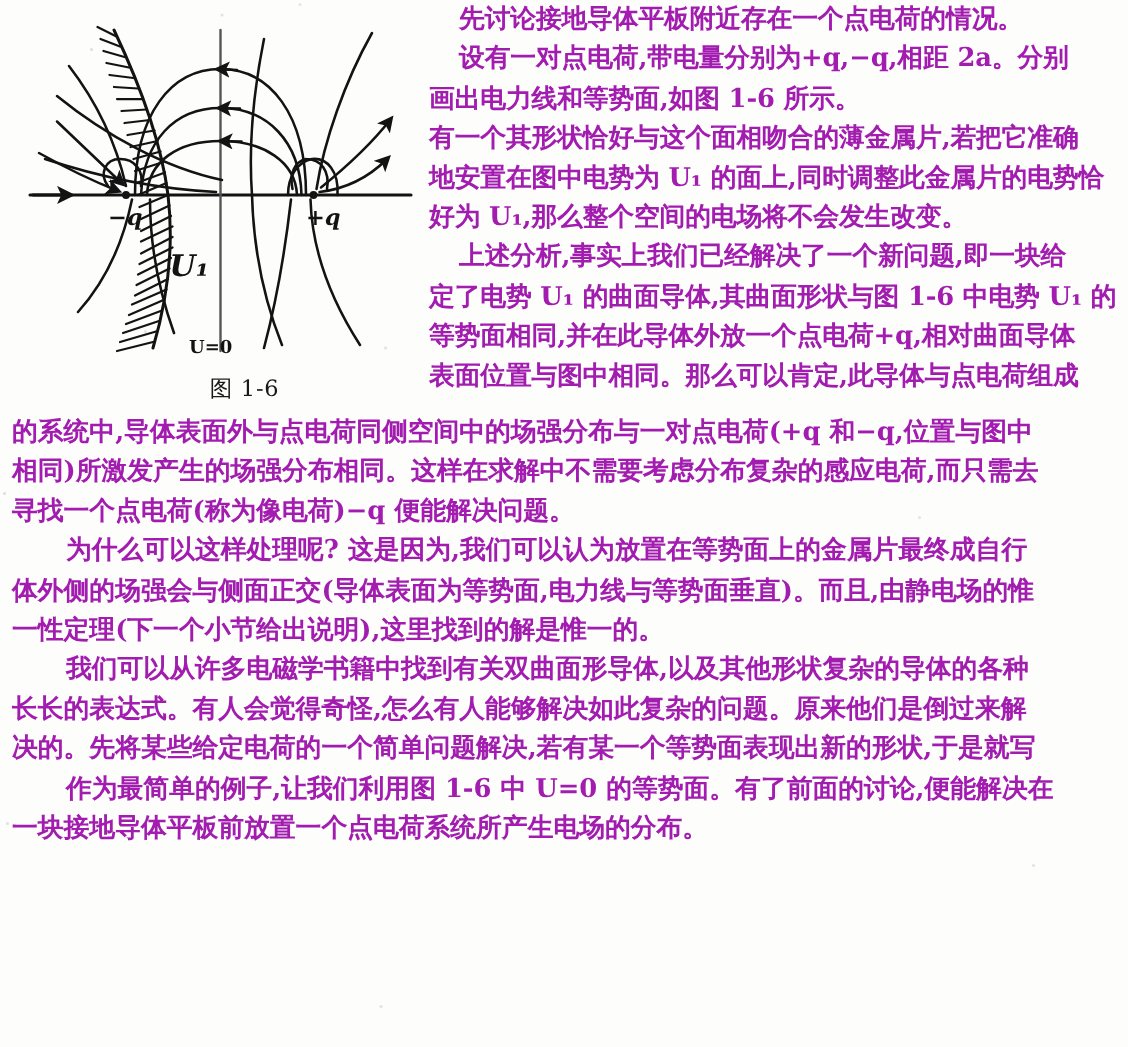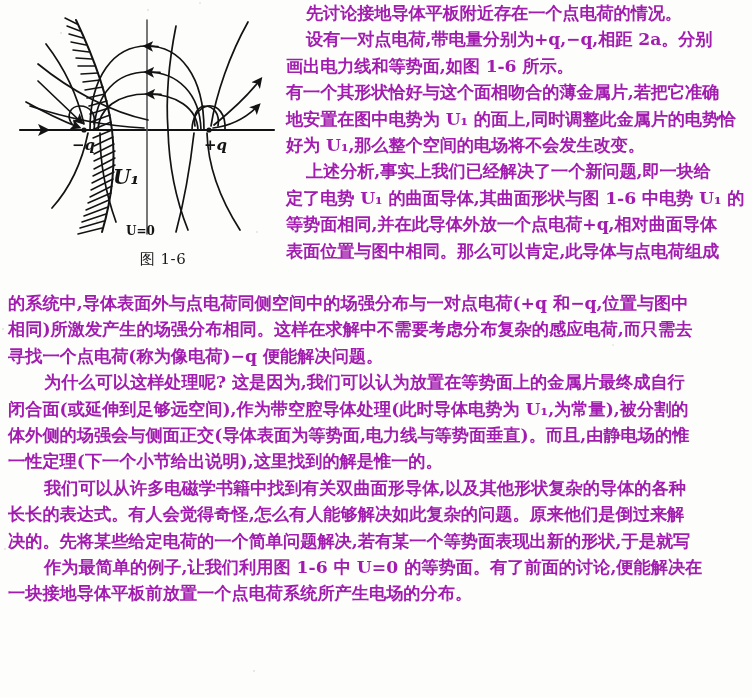--- a/index.html
+++ b/index.html
@@ -206,27 +206,26 @@
     <div class="line">画出电力线和等势面,如图 1-6 所示。</div>
     <div class="line">有一个其形状恰好与这个面相吻合的薄金属片,若把它准确</div>
     <div class="line">地安置在图中电势为 U₁ 的面上,同时调整此金属片的电势恰</div>
     <div class="line">好为 U₁,那么整个空间的电场将不会发生改变。</div>
     <div class="line" style="padding-left:20px;">上述分析,事实上我们已经解决了一个新问题,即一块给</div>
     <div class="line">定了电势 U₁ 的曲面导体,其曲面形状与图 1-6 中电势 U₁ 的</div>
     <div class="line">等势面相同,并在此导体外放一个点电荷+q,相对曲面导体</div>
     <div class="line">表面位置与图中相同。那么可以肯定,此导体与点电荷组成</div>
   </div>
 
-  <div id="col-full" style="top:290px;">
+  <div id="col-full" style="top:275px;">
     <div class="line wide">的系统中,导体表面外与点电荷同侧空间中的场强分布与一对点电荷(+q 和−q,位置与图中</div>
     <div class="line wide">相同)所激发产生的场强分布相同。这样在求解中不需要考虑分布复杂的感应电荷,而只需去</div>
     <div class="line wide">寻找一个点电荷(称为像电荷)−q 便能解决问题。</div>
 
     <div class="line wide" style="padding-left:36px;">为什么可以这样处理呢? 这是因为,我们可以认为放置在等势面上的金属片最终成自行</div>
-    <div class="line wide">闭合面(或延伸到足够远空间),作为带空腔导体处理(此时导体电势为 U₁,为常量),被分割的</div>
     <div class="line wide">体外侧的场强会与侧面正交(导体表面为等势面,电力线与等势面垂直)。而且,由静电场的惟</div>
     <div class="line wide">一性定理(下一个小节给出说明),这里找到的解是惟一的。</div>
 
     <div class="line wide" style="padding-left:36px;">我们可以从许多电磁学书籍中找到有关双曲面形导体,以及其他形状复杂的导体的各种</div>
     <div class="line wide">长长的表达式。有人会觉得奇怪,怎么有人能够解决如此复杂的问题。原来他们是倒过来解</div>
     <div class="line wide">决的。先将某些给定电荷的一个简单问题解决,若有某一个等势面表现出新的形状,于是就写</div>
 
     <div class="line wide" style="padding-left:36px;">作为最简单的例子,让我们利用图 1-6 中 U=0 的等势面。有了前面的讨论,便能解决在</div>
     <div class="line wide">一块接地导体平板前放置一个点电荷系统所产生电场的分布。</div>
   </div>

